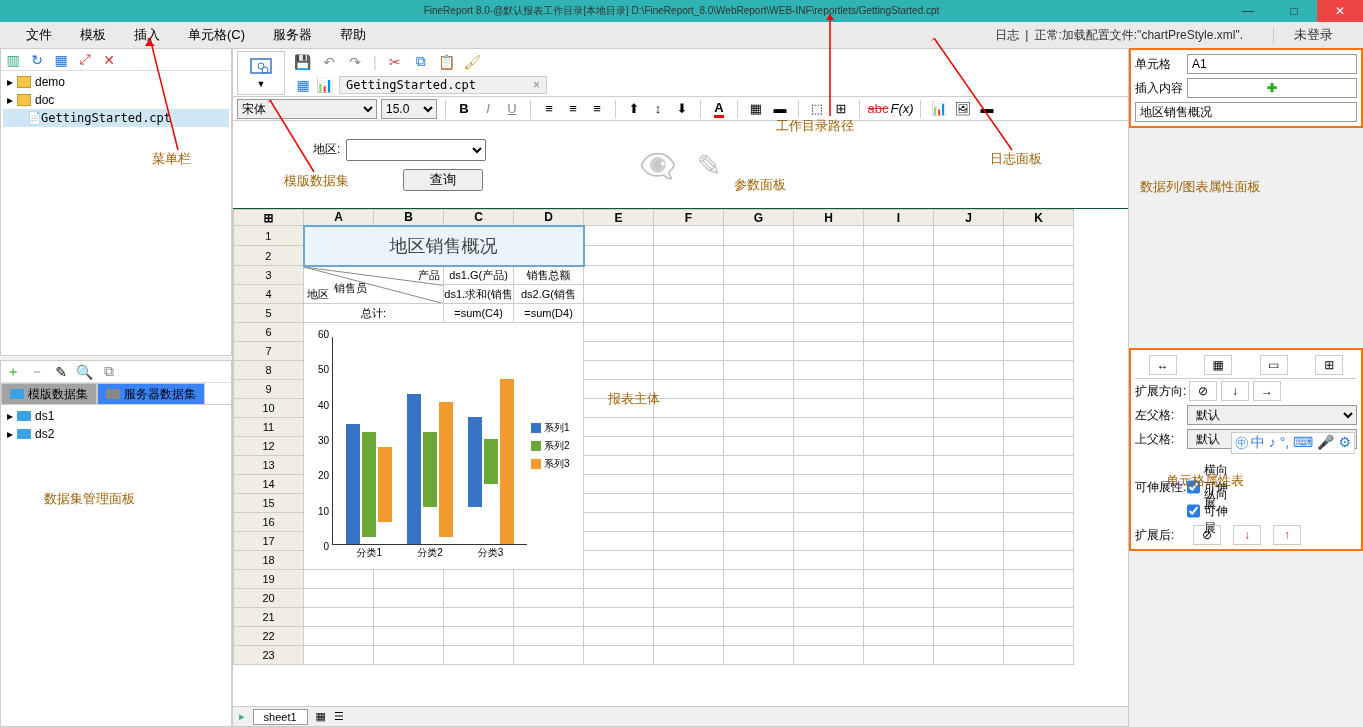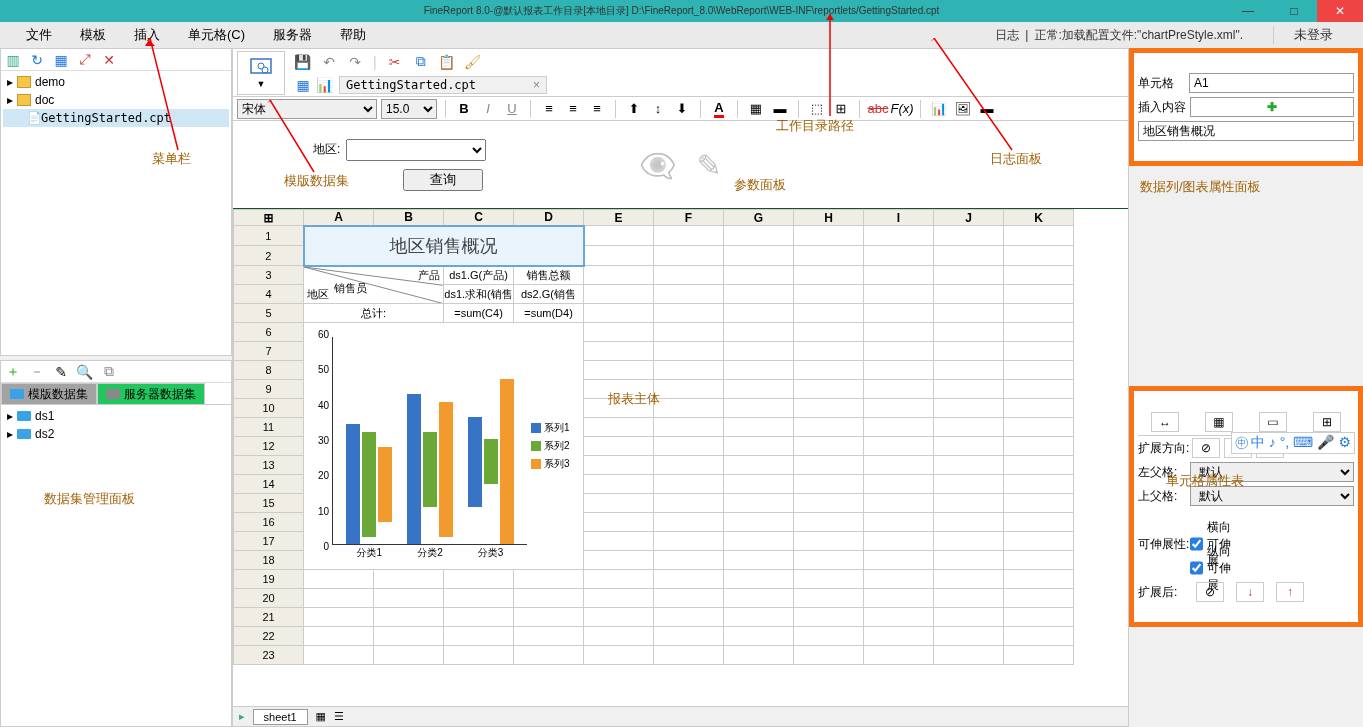--- a/index.html
+++ b/index.html
@@ -19,21 +19,21 @@
 .lt-toolbar { height: 22px; display: flex; align-items: center; padding: 0 4px; gap: 8px; border-bottom: 1px solid #ddd; }
 .ico { width: 16px; height: 16px; display: inline-flex; align-items: center; justify-content: center; font-size: 14px; }
 .tree { padding: 2px; font-size: 12px; }
 .tree-item { display: flex; align-items: center; height: 18px; padding-left: 4px; }
 .tree-item .folder { width: 14px; height: 12px; background: #f7c447; border: 1px solid #c49a2c; margin-right: 4px; }
 .tree-item.file { padding-left: 24px; background: #cfe6f5; }
 .red-label { color: #a16207; font-size: 13px; position: absolute; z-index: 100; text-align: center; }
 .left-bot { flex: 1; background: #fff; border: 1px solid #ccc; margin-top: 4px; }
 .lb-toolbar { height: 22px; display: flex; align-items: center; padding: 0 4px; gap: 8px; border-bottom: 1px solid #ddd; }
 .lb-tabs { height: 22px; display: flex; border-bottom: 1px solid #ccc; }
-.lb-tab { padding: 3px 8px; border: 1px solid #ccc; border-bottom: none; background: #22c55e; font-size: 12px; display: flex; align-items: center; }
+.lb-tab { padding: 3px 8px; border: 1px solid #ccc; border-bottom: none; background: #3b82f6; font-size: 12px; display: flex; align-items: center; }
 .lb-tab.active { background: #a3a3a3; }
 .ds-list { padding: 2px; }
 .ds-item { display: flex; align-items: center; height: 18px; font-size: 12px; padding-left: 4px; }
 .ds-ico { width: 14px; height: 10px; background: #3aa3e8; margin-right: 4px; border-radius: 1px; }
 
 .center { flex: 1; display: flex; flex-direction: column; background: #fff; border: 1px solid #ccc; }
 .tb1 { height: 48px; display: flex; align-items: center; border-bottom: 1px solid #ccc; padding: 0 4px; }
 .preview-btn { width: 48px; height: 44px; border: 1px solid #ccc; background: #fff; display: flex; flex-direction: column; align-items: center; justify-content: center; gap: 2px; margin-right: 10px; }
 .preview-btn svg { width: 24px; height: 20px; }
 .tb1-row1 { display: flex; align-items: center; gap: 10px; font-size: 14px; height: 22px; }
@@ -72,21 +72,21 @@
 .chart .group .xl { position: absolute; bottom: -16px; left: 0; right: 0; text-align: center; font-size: 10px; white-space: nowrap; }
 .chart .bar { width: 14px; }
 .chart .legend { width: 48px; display: flex; flex-direction: column; justify-content: center; gap: 4px; font-size: 10px; }
 .chart .legend div { display: flex; align-items: center; gap: 3px; }
 .swatch { width: 10px; height: 10px; }
 
 .sheet-tabs { height: 20px; border-top: 1px solid #ccc; display: flex; align-items: center; font-size: 11px; padding-left: 6px; gap: 8px; background: #f0f0f0; }
 .sheet-tabs .stab { padding: 1px 10px; border: 1px solid #999; background: #fff; }
 
 .right { width: 234px; display: flex; flex-direction: column; }
-.r-box { background: #fff; border: 5px solid #f97316; padding: 18px 4px; font-size: 12px; }
+.r-box { background: #fff; border: 2px solid #f97316; padding: 2px 4px; font-size: 12px; }
 .r-row { display: flex; align-items: center; height: 24px; }
 .r-row label { width: 52px; }
 .r-row input, .r-row select { flex: 1; height: 20px; border: 1px solid #999; font-size: 12px; padding: 0 4px; }
 .r-hdr { text-align: center; font-size: 12px; padding: 2px 0; background: #f0f0f0; border-bottom: 1px solid #ccc; }
 .r-iconrow { display: flex; justify-content: space-around; padding: 3px 0; border-bottom: 1px solid #ccc; }
 .r-iconbox { width: 28px; height: 20px; border: 1px solid #ccc; display: flex; align-items: center; justify-content: center; }
 .chk { display: flex; align-items: center; gap: 4px; font-size: 12px; }
 .chk input { accent-color: #2a7de1; }
 .ime-bar { position: absolute; right: 8px; top: 432px; display: flex; gap: 2px; font-size: 14px; color: #2a7de1; background: #fff; border: 1px solid #ccc; padding: 1px 3px; }
 

